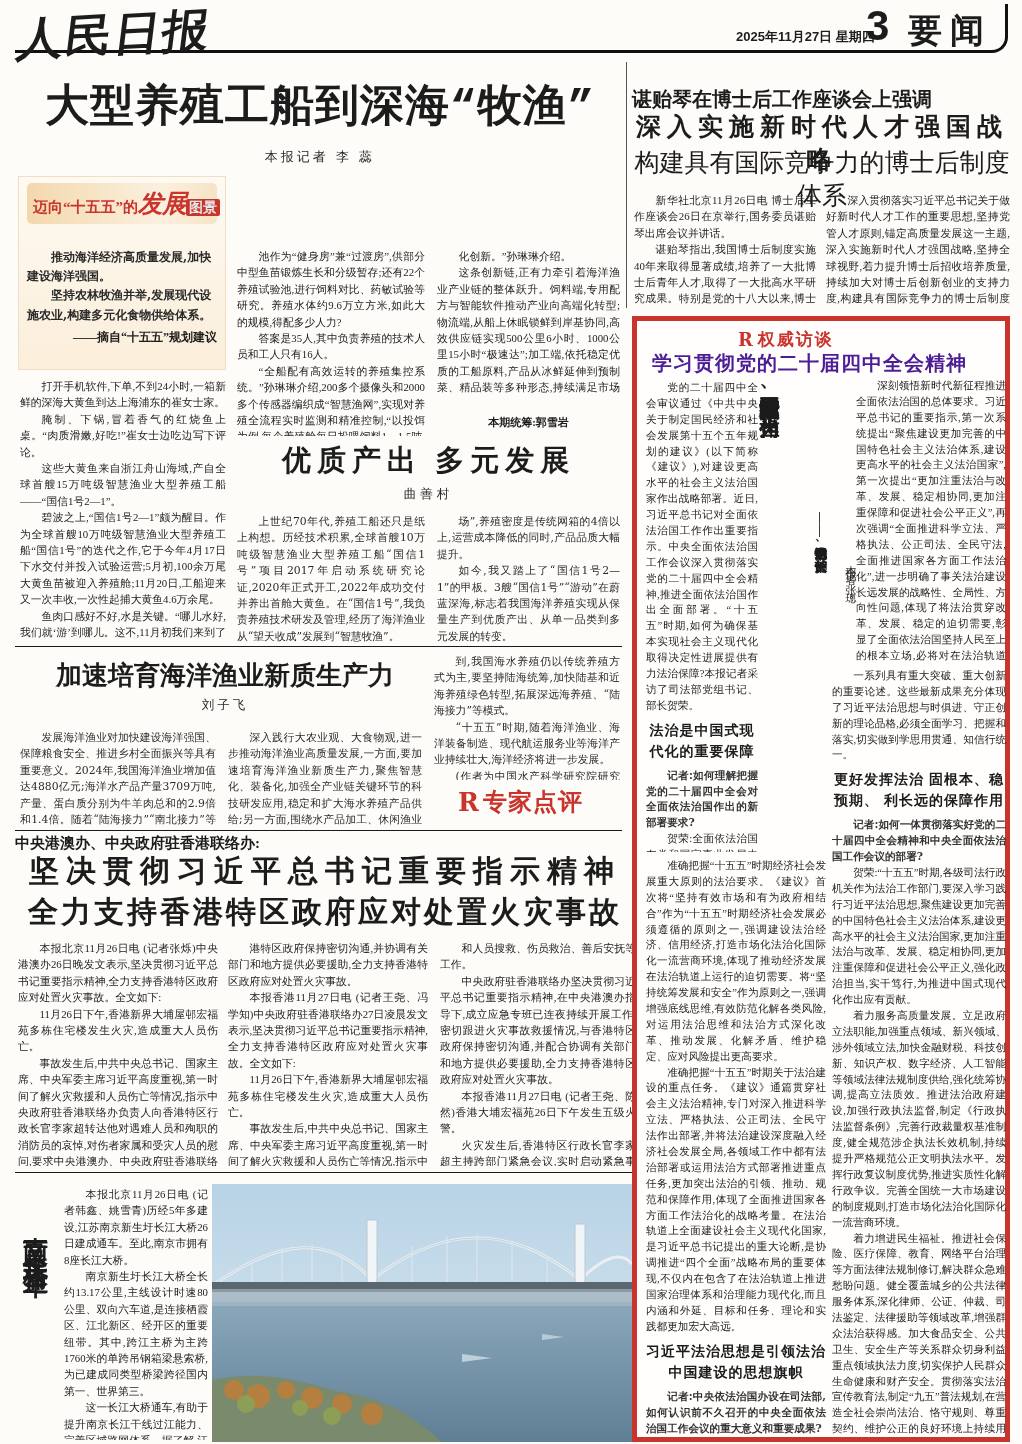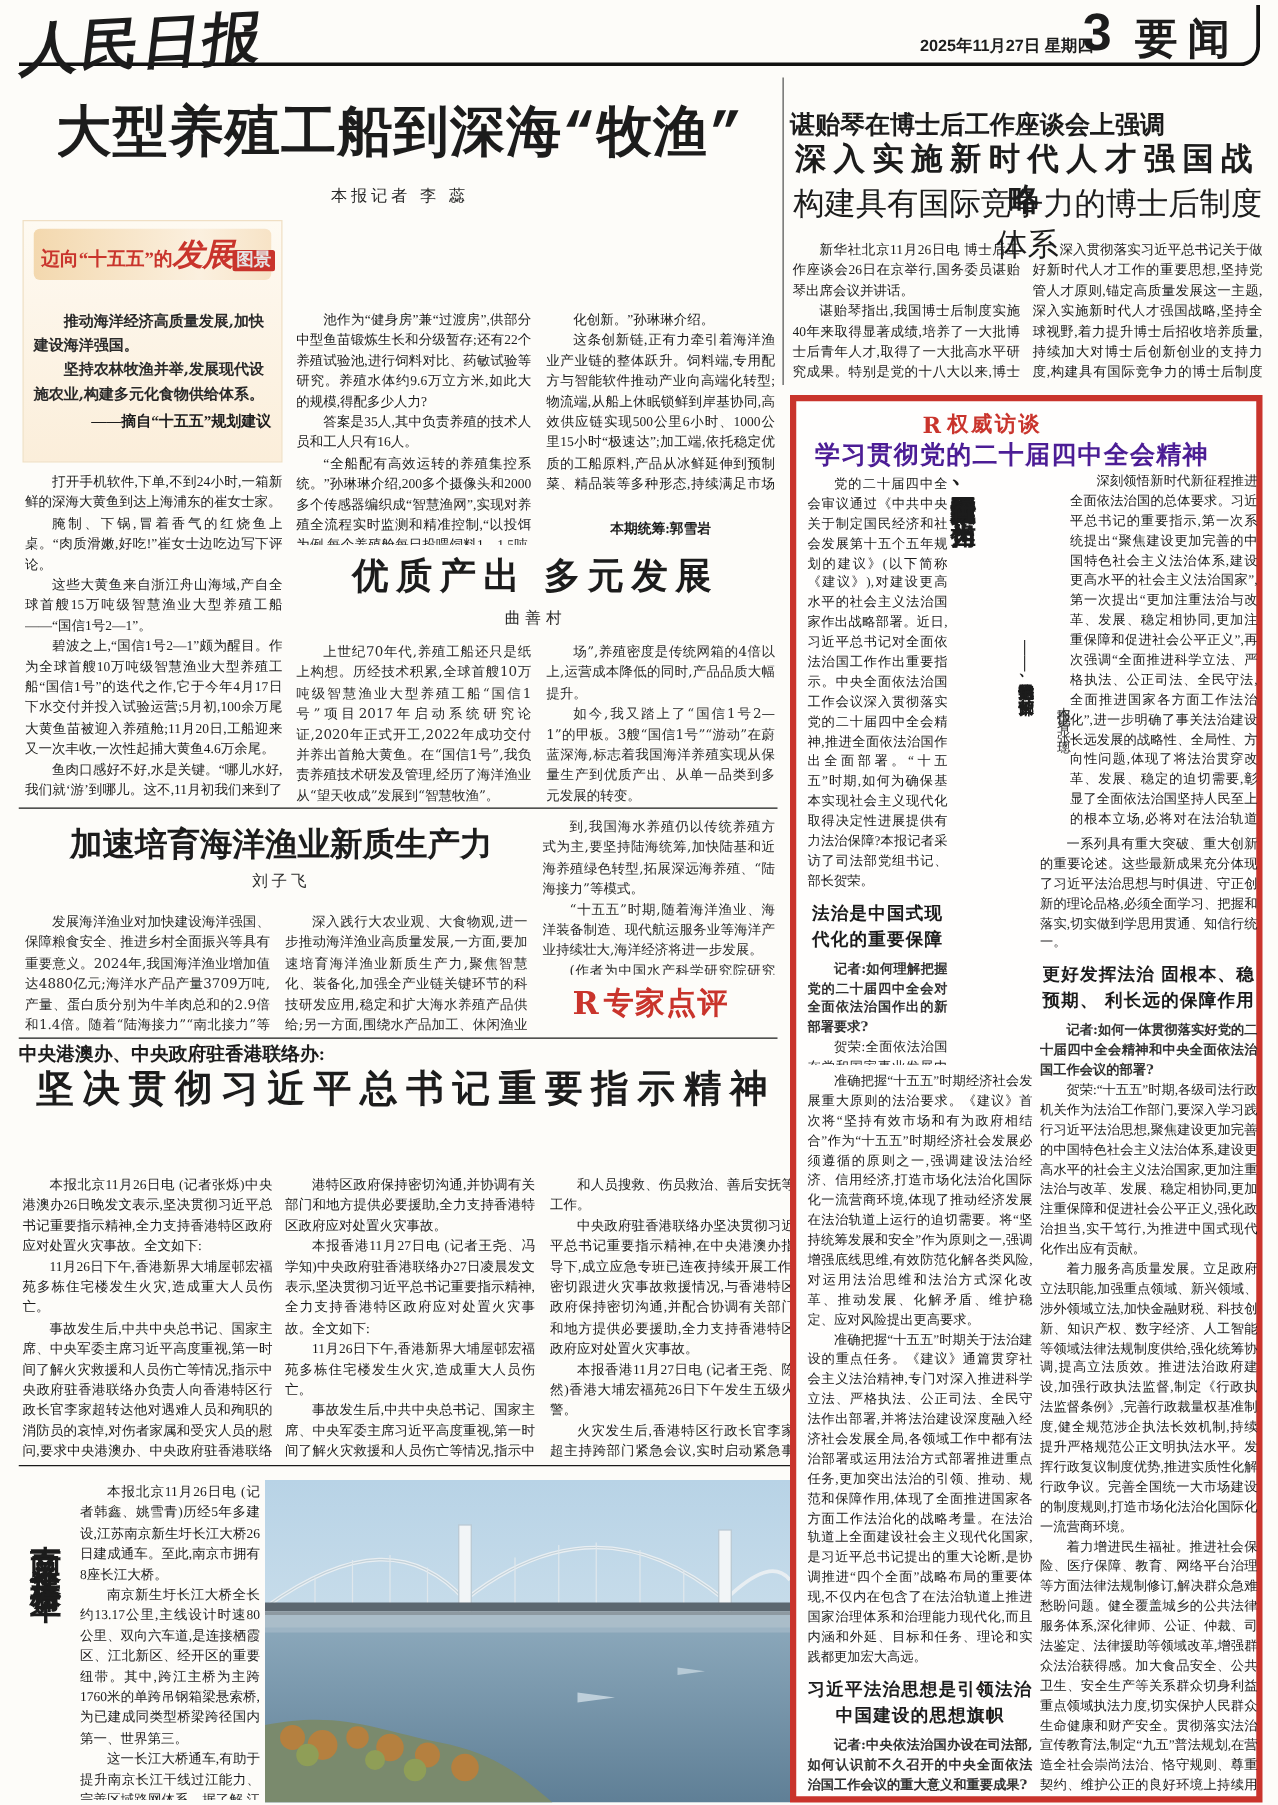--- a/index.html
+++ b/index.html
@@ -139,20 +139,21 @@
       <p>到,我国海水养殖仍以传统养殖方式为主,要坚持陆海统筹,加快陆基和近海养殖绿色转型,拓展深远海养殖、“陆海接力”等模式。</p>
       <p>“十五五”时期,随着海洋渔业、海洋装备制造、现代航运服务业等海洋产业持续壮大,海洋经济将进一步发展。</p>
       <p>(作者为中国水产科学研究院研究员、国家贝类产业技术体系产业经济研究室主任,本报记者郁静娴采访整理)</p>
     </div>
   <div class="abs" id="d-expert"><span class="rlogo">R</span><span>专家点评</span></div>
 
   <div class="rule" style="left:15px;top:830px;width:607px;"></div>
 
   <div class="abs" id="e-kicker">中央港澳办、中央政府驻香港联络办:</div>
   <div class="abs" id="e-h1">坚决贯彻习近平总书记重要指示精神</div>
+  <div class="abs" id="e-h2">全力支持香港特区政府应对处置火灾事故</div>
   <div class="col" style="left:18px;top:940px;width:200px;height:226px;">
       <p>本报北京11月26日电  (记者张烁)中央港澳办26日晚发文表示,坚决贯彻习近平总书记重要指示精神,全力支持香港特区政府应对处置火灾事故。全文如下:</p>
       <p>11月26日下午,香港新界大埔屋邨宏福苑多栋住宅楼发生火灾,造成重大人员伤亡。</p>
       <p>事故发生后,中共中央总书记、国家主席、中央军委主席习近平高度重视,第一时间了解火灾救援和人员伤亡等情况,指示中央政府驻香港联络办负责人向香港特区行政长官李家超转达他对遇难人员和殉职的消防员的哀悼,对伤者家属和受灾人员的慰问,要求中央港澳办、中央政府驻香港联络办支持香港特区政府全力以赴扑灭火灾,想方设法做好人员搜救、伤员救治、善后安抚等工作,有关部门和地方提供必要援助,努力把火灾伤亡损失降到最低。</p>
     </div>
   <div class="col" style="left:228px;top:940px;width:200px;height:226px;">
       <p>港特区政府保持密切沟通,并协调有关部门和地方提供必要援助,全力支持香港特区政府应对处置火灾事故。</p>
       <p>本报香港11月27日电  (记者王尧、冯学知)中央政府驻香港联络办27日凌晨发文表示,坚决贯彻习近平总书记重要指示精神,全力支持香港特区政府应对处置火灾事故。全文如下:</p>
       <p>11月26日下午,香港新界大埔屋邨宏福苑多栋住宅楼发生火灾,造成重大人员伤亡。</p>
       <p>事故发生后,中共中央总书记、国家主席、中央军委主席习近平高度重视,第一时间了解火灾救援和人员伤亡等情况,指示中央政府驻香港联络办负责人向香港特区行政长官李家超转达慰问,要求全力做好灭火救援、伤员救治、善后安抚等工作,有关部门和地方提供必要援</p>

